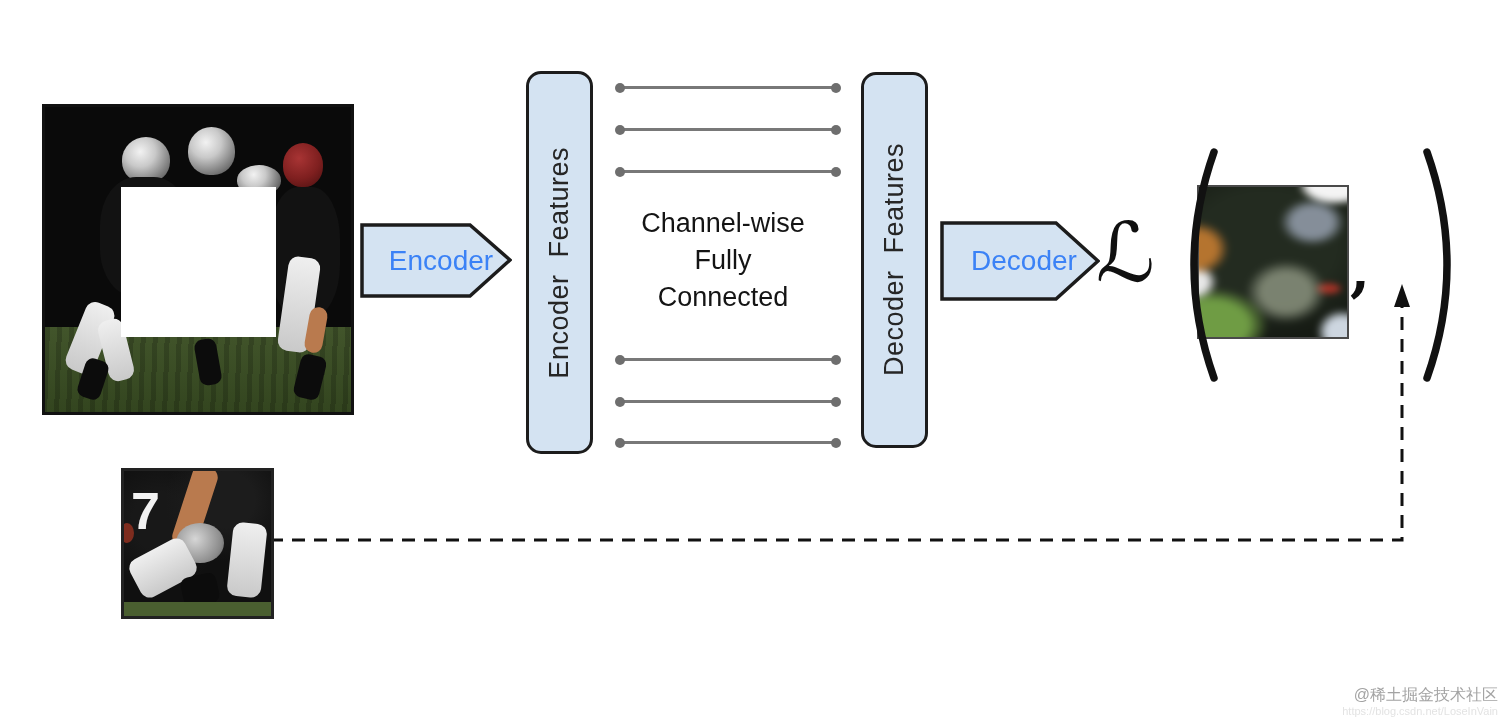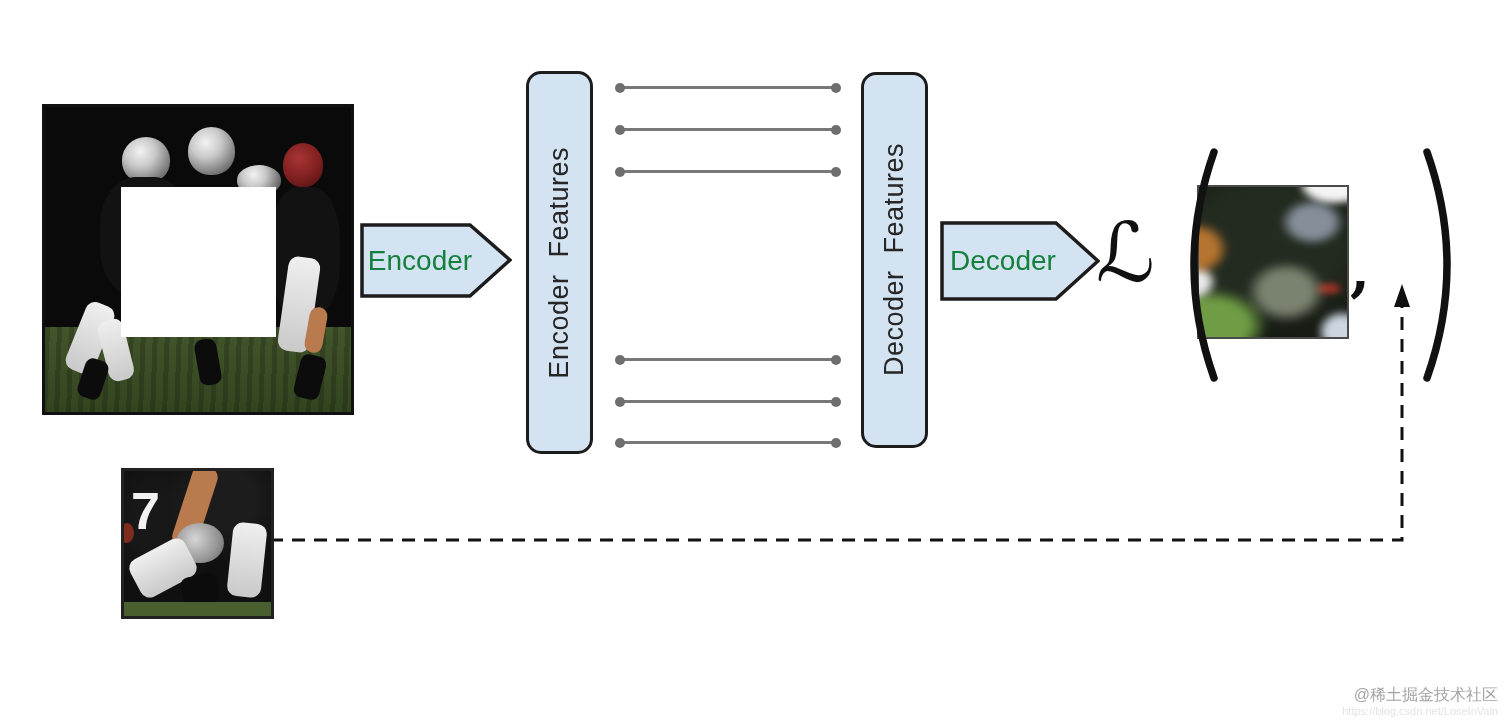--- a/index.html
+++ b/index.html
@@ -44,21 +44,21 @@
        radial-gradient(ellipse 74px 48px at 12% 88%,#6f9c44 0 50%,transparent 78%),
        radial-gradient(ellipse 54px 42px at 58% 68%,rgba(160,168,146,.7) 0 45%,transparent 75%),
        radial-gradient(ellipse 34px 30px at 92% 92%,#cdd6e0 0 45%,transparent 75%),
        radial-gradient(ellipse 18px 8px at 84% 66%,#a33226 0 50%,transparent 80%),
        radial-gradient(ellipse 120px 90px at 45% 40%,#232b20 0 60%,#161b14 100%);}
 
   
   .arrowbox{position:absolute;}
   .arrowbox svg{position:absolute;left:0;top:0;}
   .arrowbox .lbl{position:absolute;top:50%;transform:translateY(-50%);
-      text-align:center;font-size:28px;color:#15803d;}
+      text-align:center;font-size:28px;color:#3b82f6;margin-left:21px;}
 
   
   .featbox{position:absolute;width:67px;background:#d4e3f2;border:3px solid #1c1c1c;
       border-radius:15px;display:flex;align-items:center;justify-content:center;box-sizing:border-box;}
   .featbox .vtext{writing-mode:vertical-rl;transform:rotate(180deg);
       font-size:27px;color:#262626;word-spacing:9px;letter-spacing:.5px;}
 
   
   .conn{position:absolute;left:620px;width:216px;height:3px;background:#787878;}
   .conn:before,.conn:after{content:"";position:absolute;top:-3.5px;width:10px;height:10px;
@@ -115,20 +115,25 @@
     <span class="vtext">Encoder Features</span>
   </div>
 
   <div class="conn" style="top:86px;"></div>
   <div class="conn" style="top:128px;"></div>
   <div class="conn" style="top:170px;"></div>
   <div class="conn" style="top:358px;"></div>
   <div class="conn" style="top:400px;"></div>
   <div class="conn" style="top:441px;"></div>
 
+  <div class="channel-text">
+    <div>Channel-wise</div>
+    <div>Fully</div>
+    <div>Connected</div>
+  </div>
 
   <div class="featbox" style="left:861px;top:72px;height:376px;">
     <span class="vtext">Decoder Features</span>
   </div>
 
   <div class="arrowbox" style="left:940px;top:221px;width:160px;height:80px;">
     <svg width="160" height="80" viewBox="0 0 160 80">
       <polygon points="2,2 116,2 158,40 116,78 2,78" fill="#d4e3f2" stroke="#1c1c1c" stroke-width="3.5" stroke-linejoin="miter"></polygon>
     </svg>
     <span class="lbl" style="left:2px;width:122px;">Decoder</span>

